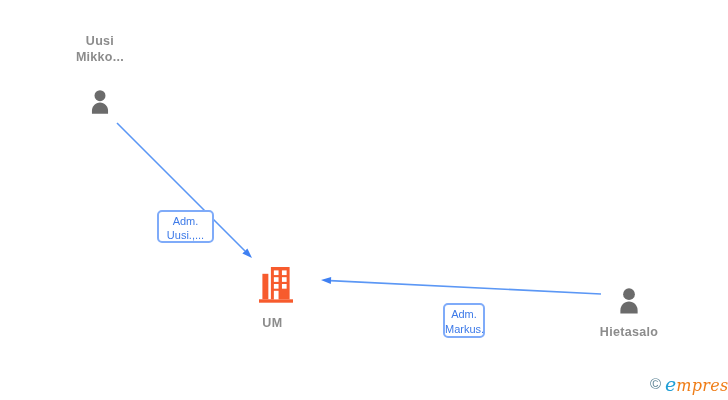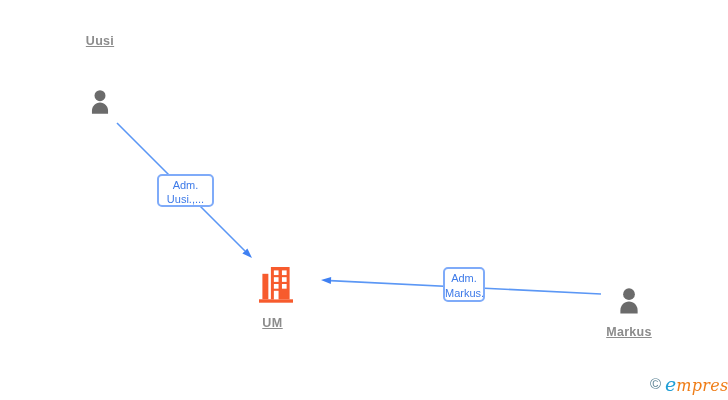--- a/index.html
+++ b/index.html
@@ -5,30 +5,30 @@
   html,body{margin:0;padding:0;background:#fff;}
   #canvas{
     position:relative;width:728px;height:400px;background:#ffffff;overflow:hidden;
     font-family:"Liberation Sans",sans-serif;
   }
   #edges-svg{position:absolute;left:0;top:0;width:728px;height:400px;pointer-events:none;}
   .edge-line{stroke:var(--edge_blue);stroke-width:1.6;fill:none;}
   .arrowhead{fill:var(--arrowhead_blue);stroke:none;}
   .node-label{
     position:absolute;text-align:center;color:var(--node_text_gray);
-    font-size:12.5px;line-height:15.5px;font-weight:bold;letter-spacing:.3px;text-decoration:underline;
+    font-size:12.5px;line-height:15.5px;font-weight:bold;letter-spacing:.3px;
   }
   .node-label span{display:block;}
   .company-label{line-height:16px;letter-spacing:.5px;}
   .person-icon,.company-icon{position:absolute;}
   .person-icon svg{display:block;}
   .edge-label-box{
     position:absolute;background:#ffffff;border:2px solid var(--label_box_border);
     border-radius:5px;box-sizing:border-box;text-align:center;
-    color:var(--label_text_blue);font-size:11px;z-index:2;
+    color:var(--label_text_blue);font-size:11px;z-index:2;margin-top:36px;
   }
   .edge-label-box span{display:block;}
   #edge1-label{left:157px;top:174px;width:57px;height:33px;line-height:14px;padding-top:2px;}
   #edge2-label{left:443px;top:267px;width:42px;height:35px;line-height:15px;padding-top:2px;}
   #person1-icon{left:86px;top:89px;}
   #person1-label{left:40px;top:34px;width:120px;}
   #person2-icon{left:614px;top:287px;}
   #person2-label{left:569px;top:325px;width:120px;}
   #company-icon{left:259px;top:265px;}
   #company-label{left:192px;top:307px;width:161px;margin-top:8px;}
@@ -48,20 +48,21 @@
 
   <svg id="edges-svg" viewBox="0 0 728 400">
     <line class="edge-line" x1="117" y1="123" x2="245" y2="251"></line>
     <polygon class="arrowhead" points="252,258 242.4,253.5 247.4,248.4"></polygon>
     <line class="edge-line" x1="601" y1="294" x2="330" y2="280.6"></line>
     <polygon class="arrowhead" points="321,280 331.2,276.9 330.8,284.1"></polygon>
   </svg>
 
   <div class="node-label" id="person1-label">
     <span>Uusi</span>
+    <span>Mikko...</span>
   </div>
   <div class="person-icon" id="person1-icon">
     <span>
       <svg width="28" height="28" viewBox="0 0 24 24">
         <circle class="person-glyph" cx="12" cy="5.7" r="4.7"></circle>
         <path class="person-glyph" d="M12 11.6 C8.1 11.6 5.1 14.8 5.1 18.7 L5.1 21.2 L18.9 21.2 L18.9 18.7 C18.9 14.8 15.9 11.6 12 11.6 Z"></path>
       </svg>
     </span>
   </div>
 
@@ -97,20 +98,20 @@
 
   <div class="person-icon" id="person2-icon">
     <span>
       <svg width="30" height="30" viewBox="0 0 24 24">
         <circle class="person-glyph" cx="12" cy="5.7" r="4.7"></circle>
         <path class="person-glyph" d="M12 11.6 C8.1 11.6 5.1 14.8 5.1 18.7 L5.1 21.2 L18.9 21.2 L18.9 18.7 C18.9 14.8 15.9 11.6 12 11.6 Z"></path>
       </svg>
     </span>
   </div>
   <div class="node-label" id="person2-label">
-    <span>Markus</span>
+    <span>Hietasalo</span>
   </div>
 
   <div id="logo">
     <span class="copy">©</span><span class="brand"><span class="brand-e">e</span><span class="brand-rest">mpresia</span></span>
   </div>
 
 </div>
 
 </body></html>

